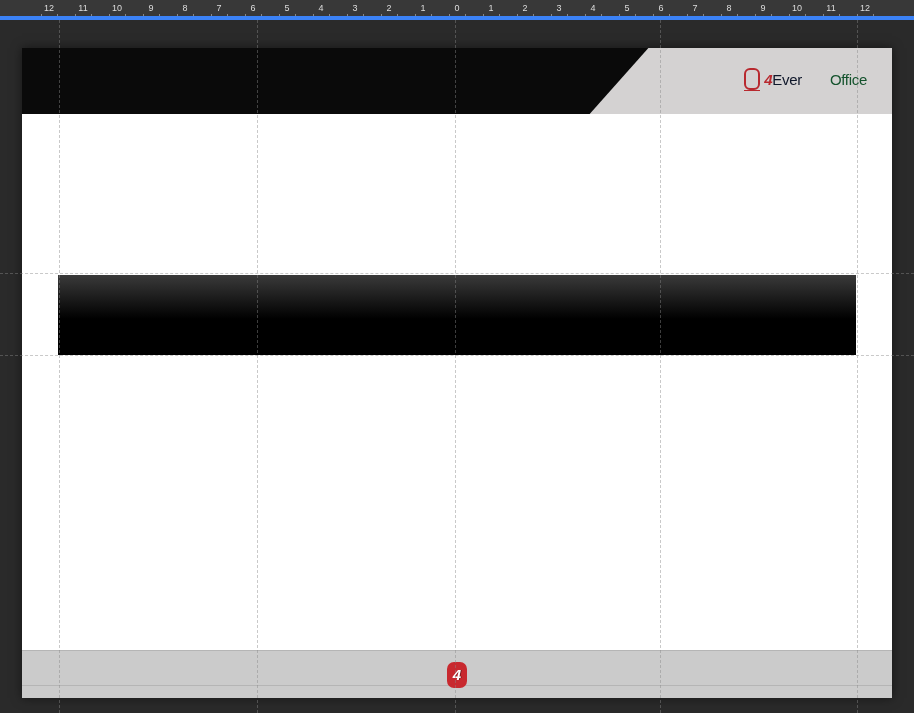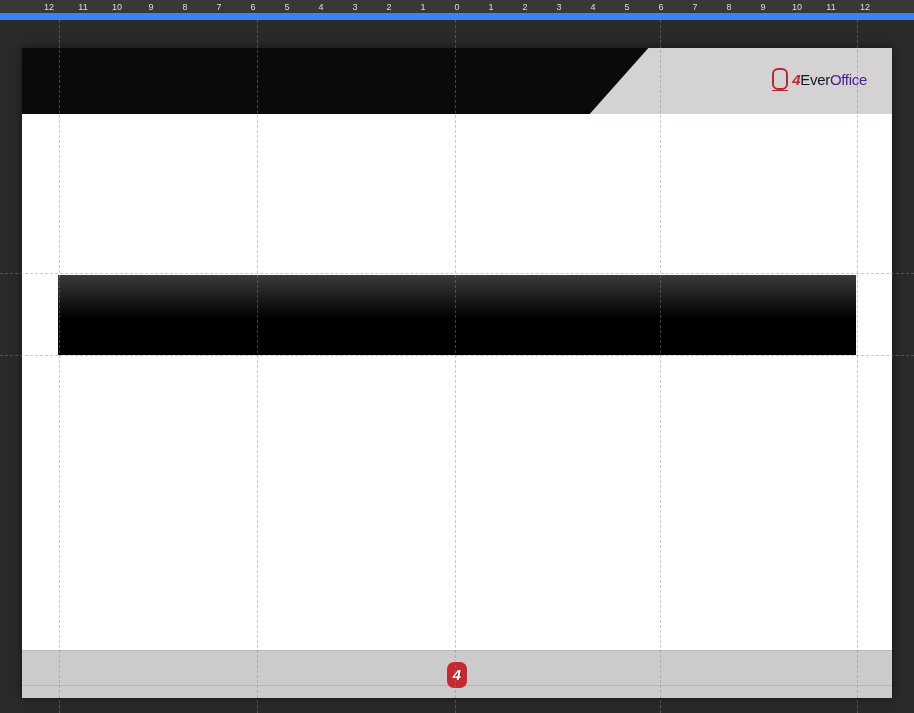--- a/index.html
+++ b/index.html
@@ -13,21 +13,21 @@
     }
     
     
     .ruler-h {
       position: absolute;
       top: 0;
       left: 0;
       width: 100%;
       height: 20px;
       background: #383838;
-      border-bottom: 7px solid #3b82f6;
+      border-bottom: 4px solid #3b82f6;
       display: flex;
       align-items: center;
       justify-content: center;
       overflow: hidden;
       z-index: 10;
     }
     .ruler-h-inner {
       display: flex;
       align-items: center;
       height: 100%;
@@ -113,21 +113,21 @@
       right: -2px;
       height: 1px;
       background: #b8292f;
     }
     .logo-text {
       font-size: 15px;
       letter-spacing: -0.3px;
     }
     .logo-four { color: #b8292f; font-style: italic; font-weight: 600; }
     .logo-ever { color: #0f172a; font-weight: 500; }
-    .logo-office { color: #4c1d95; font-weight: 500; }
+    .logo-office { color: #14532d; font-weight: 500; margin-left: 28px; }
     
     
     .content-bar {
       position: absolute;
       top: 227px;
       left: 36px;
       width: 798px;
       height: 80px;
       background: linear-gradient(to bottom, #3a3a3a 0%, #000000 55%, #000000 100%);
     }

